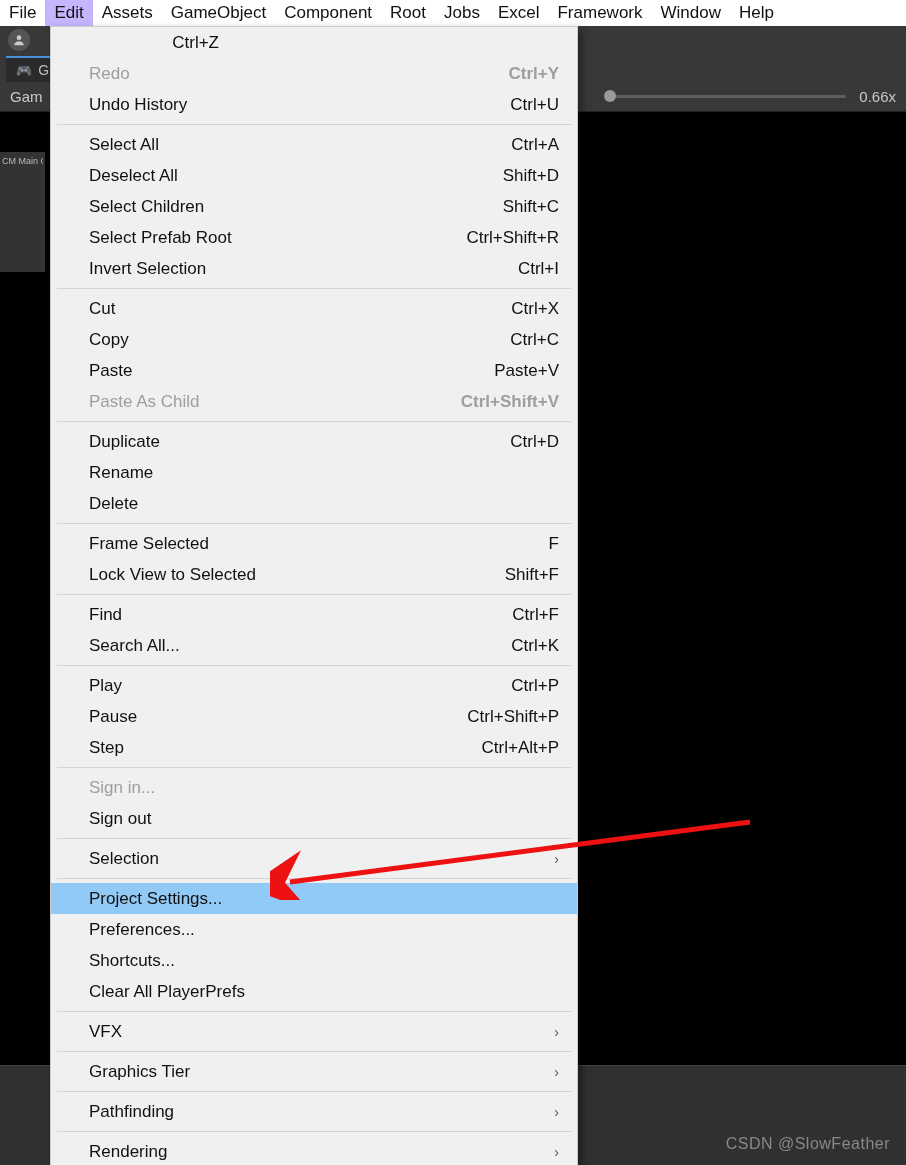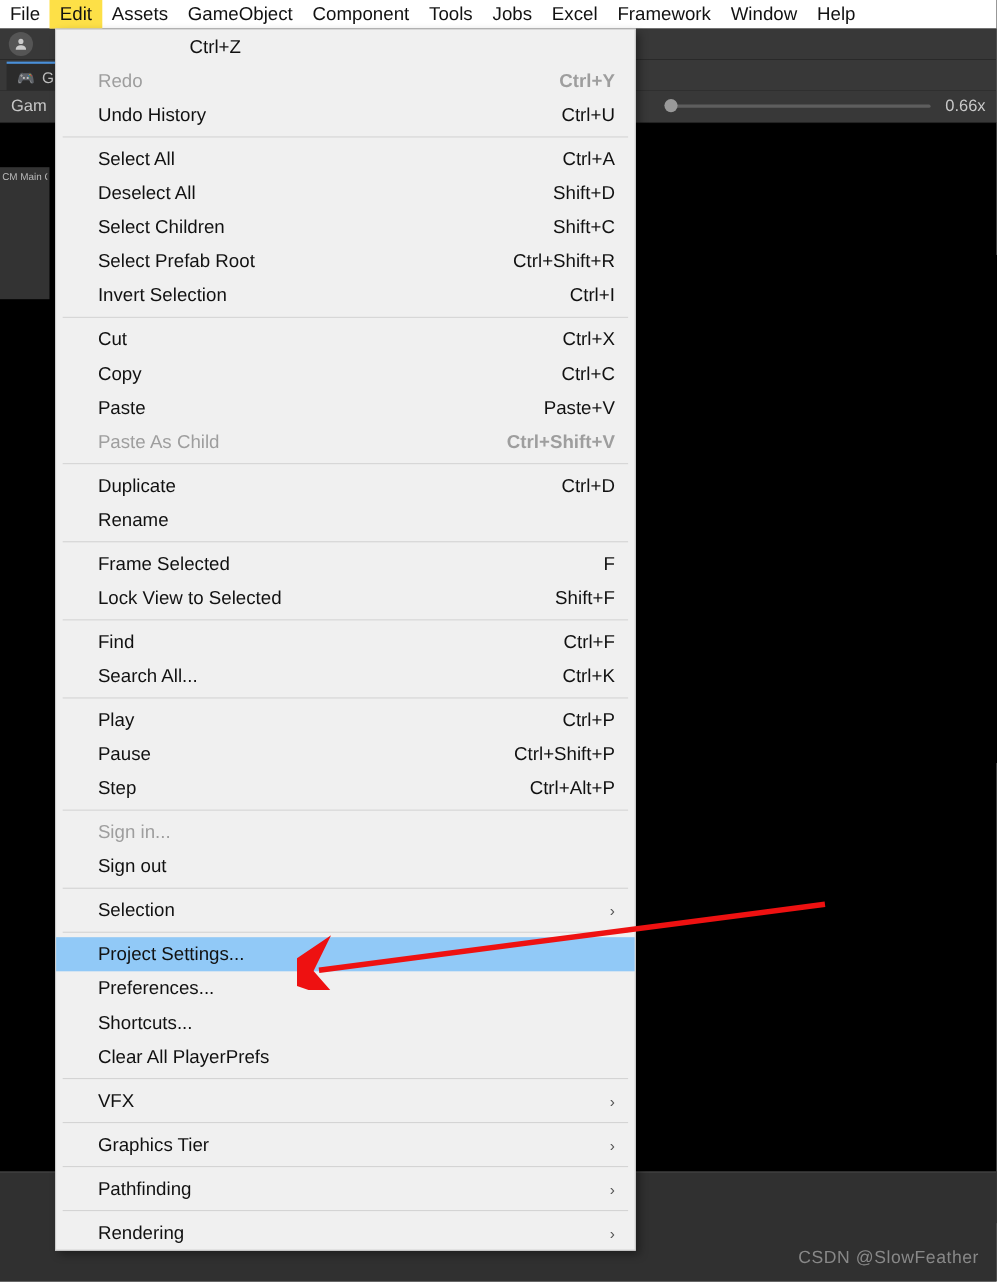--- a/index.html
+++ b/index.html
@@ -13,21 +13,21 @@
       align-items: stretch;
       font-size: 17px;
       color: #111;
     }
     .menubar-item {
       padding: 8px 9px;
       display: flex;
       align-items: center;
       cursor: default;
     }
-    .menubar-item.active { background: #fde047; }
+    .menubar-item.active { background: #c4b5fd; }
 
     
     .toolbar {
       background: #383838;
       height: 28px;
       display: flex;
       align-items: center;
       padding: 0 8px;
       gap: 8px;
     }
@@ -180,21 +180,21 @@
   </style>
 </head>
 <body>
 
 <div class="menubar" id="menubar">
     <div class="menubar-item">File</div>
     <div class="menubar-item active">Edit</div>
     <div class="menubar-item">Assets</div>
     <div class="menubar-item">GameObject</div>
     <div class="menubar-item">Component</div>
-    <div class="menubar-item">Tools</div>
+    <div class="menubar-item">Root</div>
     <div class="menubar-item">Jobs</div>
     <div class="menubar-item">Excel</div>
     <div class="menubar-item">Framework</div>
     <div class="menubar-item">Window</div>
     <div class="menubar-item">Help</div>
   </div>
 
 <div class="toolbar">
   <span class="icon-circle">
     <svg width="14" height="14" viewBox="0 0 24 24" fill="#ccc">
@@ -281,20 +281,24 @@
     </div>
     <div class="sep"></div>
     <div class="item">
       <span>Duplicate</span>
       <span class="shortcut">Ctrl+D</span>
     </div>
     <div class="item">
       <span>Rename</span>
       <span class="shortcut"></span>
     </div>
+    <div class="item">
+      <span>Delete</span>
+      <span class="shortcut"></span>
+    </div>
     <div class="sep"></div>
     <div class="item">
       <span>Frame Selected</span>
       <span class="shortcut">F</span>
     </div>
     <div class="item">
       <span>Lock View to Selected</span>
       <span class="shortcut">Shift+F</span>
     </div>
     <div class="sep"></div>

